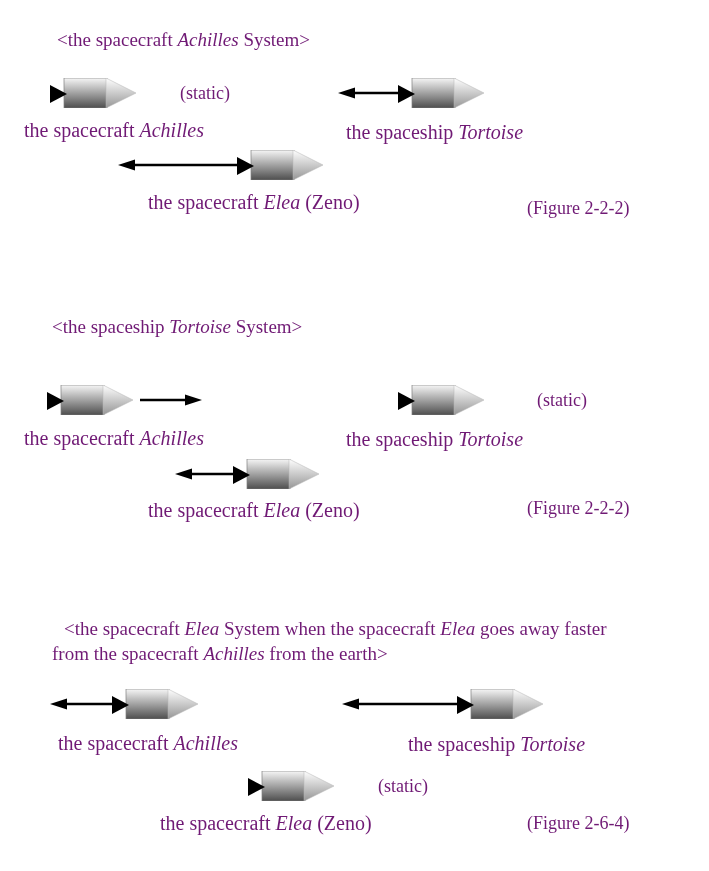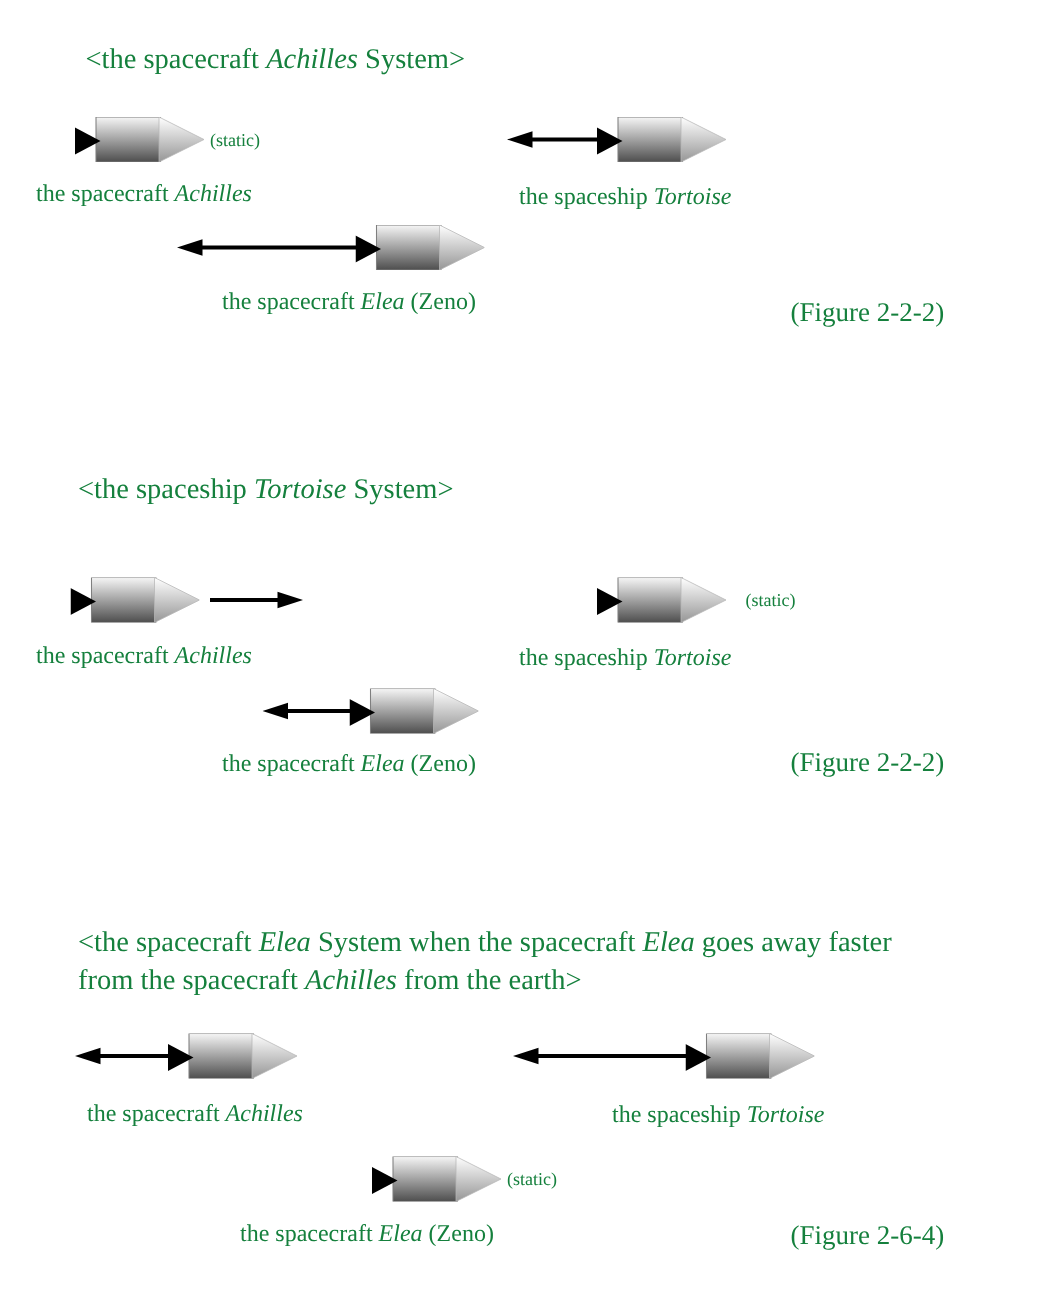--- a/index.html
+++ b/index.html
@@ -1,40 +1,41 @@
 <!DOCTYPE html>
 <html><head>
 <meta charset="utf-8">
 <style>
   html,body{margin:0;padding:0;background:#ffffff;}
   .canvas{
     position:relative;
     width:709px;height:871px;
     background:#ffffff;
-    color:#15803d;
+    color:#701a75;
     font-family:"Liberation Serif", serif;
     overflow:hidden;
   }
   .title{
     position:absolute;
     font-size:19px;
     line-height:25px;
     white-space:nowrap;
   }
   .lbl{
     position:absolute;
-    font-size:16px;
+    font-size:20px;
     line-height:22px;
     white-space:nowrap;
   }
   .static-tag{
     position:absolute;
-    font-size:12px;
+    font-size:18px;
     line-height:22px;
     white-space:nowrap;
+    margin-left:40px;
   }
   .caption{
     position:absolute;
     font-size:18px;
     line-height:22px;
     white-space:nowrap;
     text-align:right;
   }
   svg.ship, svg.arrow{position:absolute;display:block;}
 </style>
@@ -122,21 +123,21 @@
       <rect x="14" y="0" width="43" height="30" fill="url(#gBody)" stroke="#7f7f7f" stroke-width="0.7"></rect>
       <polygon points="56,0 86,15 56,30" fill="url(#gCone)" stroke="#b5b5b5" stroke-width="0.5"></polygon>
       <polygon points="0,7 0,25 17,16" fill="#000"></polygon>
     </svg>
     <div class="lbl" style="left:148px;top:499px"><span>the spacecraft </span><i>Elea</i><span> (Zeno)</span></div>
 
     <div class="caption" style="left:527px;top:497px">(Figure 2-2-2)</div>
   </section>
 
   <section>
-    <div class="title" style="left:52px;top:616px"><span>&lt;the spacecraft </span><i>Elea</i><span> System when the spacecraft </span><i>Elea</i><span> goes away faster</span></div>
+    <div class="title" style="left:64px;top:616px"><span>&lt;the spacecraft </span><i>Elea</i><span> System when the spacecraft </span><i>Elea</i><span> goes away faster</span></div>
     <div class="title" style="left:52px;top:641px"><span>from the spacecraft </span><i>Achilles</i><span> from the earth&gt;</span></div>
 
     <svg class="arrow" style="left:50px;top:697px" width="65" height="14" viewBox="0 0 65 14">
       <line x1="14" y1="7" x2="65" y2="7" stroke="#000" stroke-width="2.6"></line>
       <polygon points="0,7 17,1.5 17,12.5" fill="#000"></polygon>
     </svg>
     <svg class="ship" style="left:112px;top:689px" width="86" height="30" viewBox="0 0 86 30">
       <rect x="14" y="0" width="43" height="30" fill="url(#gBody)" stroke="#7f7f7f" stroke-width="0.7"></rect>
       <polygon points="56,0 86,15 56,30" fill="url(#gCone)" stroke="#b5b5b5" stroke-width="0.5"></polygon>
       <polygon points="0,7 0,25 17,16" fill="#000"></polygon>

